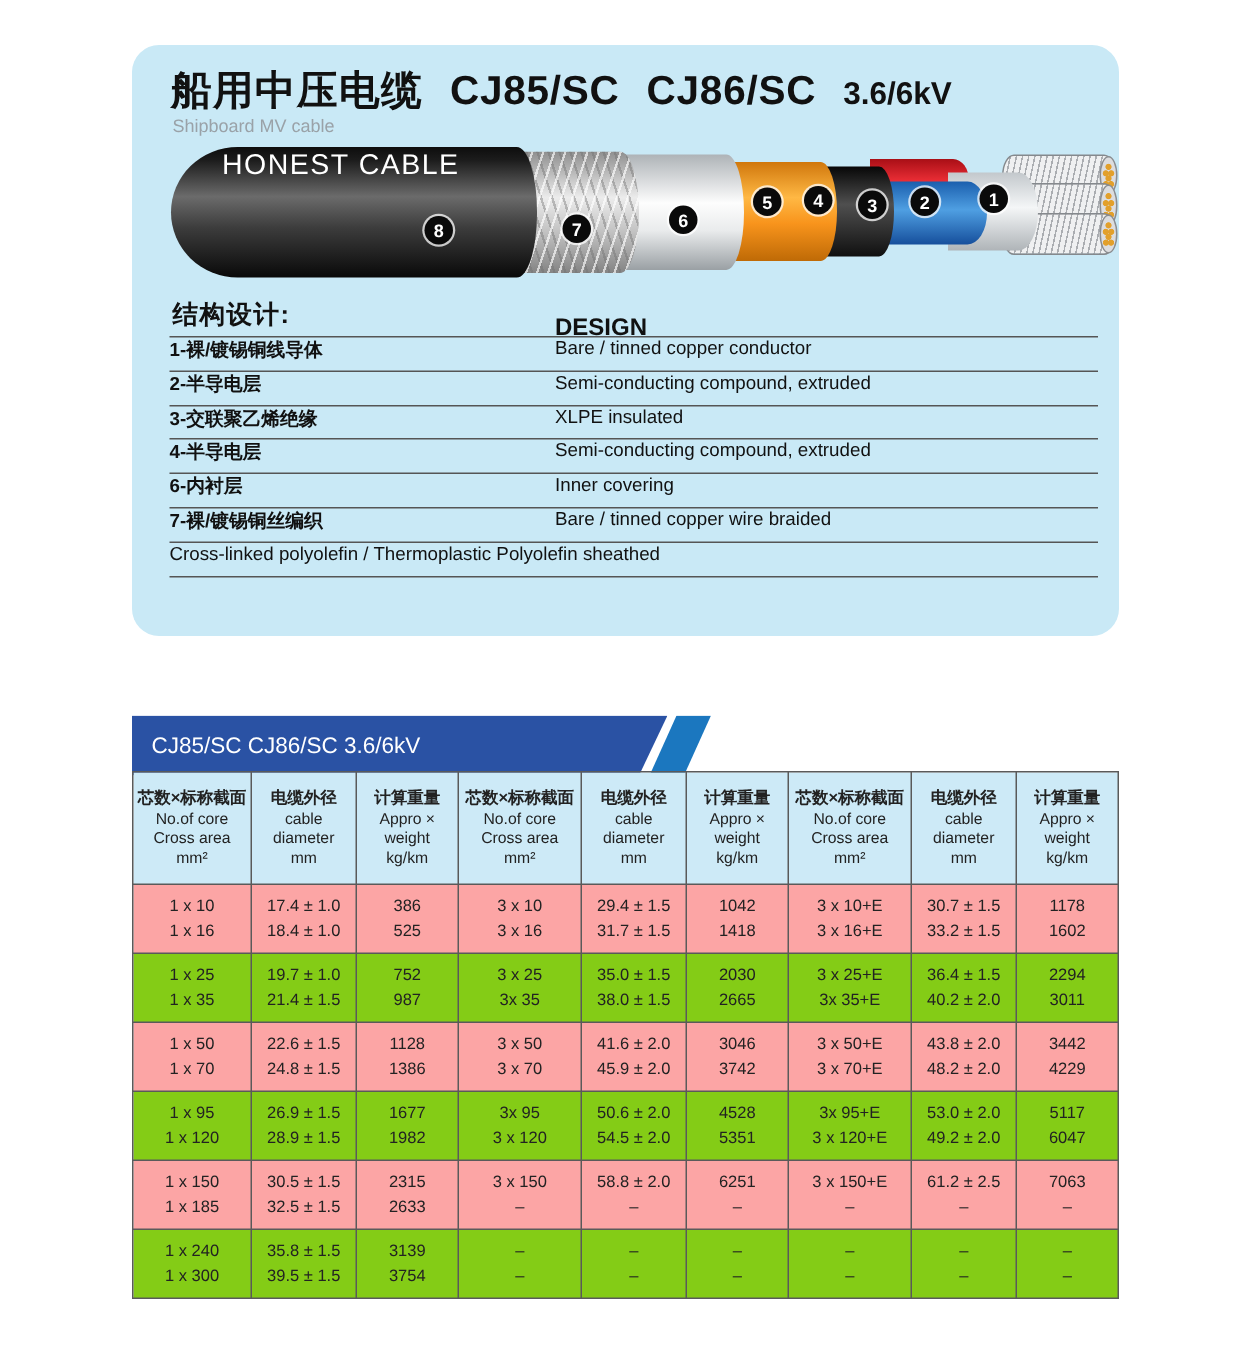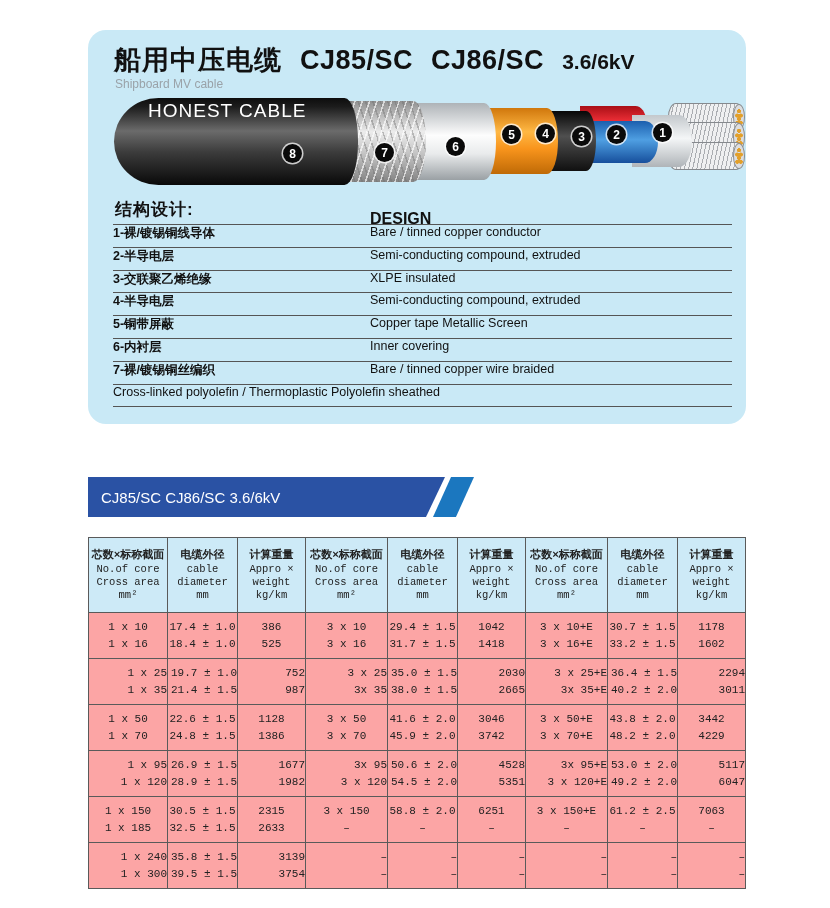--- a/index.html
+++ b/index.html
@@ -79,28 +79,28 @@
   .design-row .en{flex:1;}
 
   
   .band{position:absolute;left:88px;top:477px;width:357px;height:40px;background:#2a52a4;
       clip-path:polygon(0 0,100% 0,calc(100% - 19px) 100%,0 100%);
       color:#fff;font-size:15px;display:flex;align-items:center;padding-left:13px;box-sizing:border-box;}
   .band-accent{position:absolute;left:433px;top:477px;width:41px;height:40px;background:#1b77bf;
       clip-path:polygon(44% 0,100% 0,56% 100%,0 100%);}
 
   
-  .spec-wrap{position:absolute;left:88px;top:537px;font-family:Liberation Mono, monospace;}
+  .spec-wrap{position:absolute;left:88px;top:514px;}
   table.spec{border-collapse:collapse;table-layout:fixed;width:658px;font-size:11px;color:#222;}
   table.spec th,table.spec td{border:1px solid #5a5a5a;padding:0;text-align:center;vertical-align:middle;}
   table.spec thead th{background:#cdeaf7;height:70px;padding:2px 1px;}
   .hcn{font-weight:bold;font-size:11px;line-height:15px;}
   .hen{font-weight:normal;font-size:10.5px;line-height:13px;}
   table.spec tbody td{height:45px;background:#fca5a5;}
-  table.spec tbody tr.shaded td{background:#fca5a5;text-align:right;}
+  table.spec tbody tr.shaded td{background:#84cc16;}
   table.spec tbody td div{line-height:16.5px;}
 </style>
 </head>
 <body>
 
 <div class="page">
 
   <div class="panel"></div>
 
   <div class="title-row">
@@ -152,24 +152,20 @@
         <div class="cn">2-半导电层</div>
         <div class="en">Semi-conducting compound, extruded</div>
       </div>
       <div class="design-row">
         <div class="cn">3-交联聚乙烯绝缘</div>
         <div class="en">XLPE insulated</div>
       </div>
       <div class="design-row">
         <div class="cn">4-半导电层</div>
         <div class="en">Semi-conducting compound, extruded</div>
-      </div>
-      <div class="design-row">
-        <div class="cn">5-铜带屏蔽</div>
-        <div class="en">Copper tape Metallic Screen</div>
       </div>
       <div class="design-row">
         <div class="cn">6-内衬层</div>
         <div class="en">Inner covering</div>
       </div>
       <div class="design-row">
         <div class="cn">7-裸/镀锡铜丝编织</div>
         <div class="en">Bare / tinned copper wire braided</div>
       </div>
       <div class="design-row">

